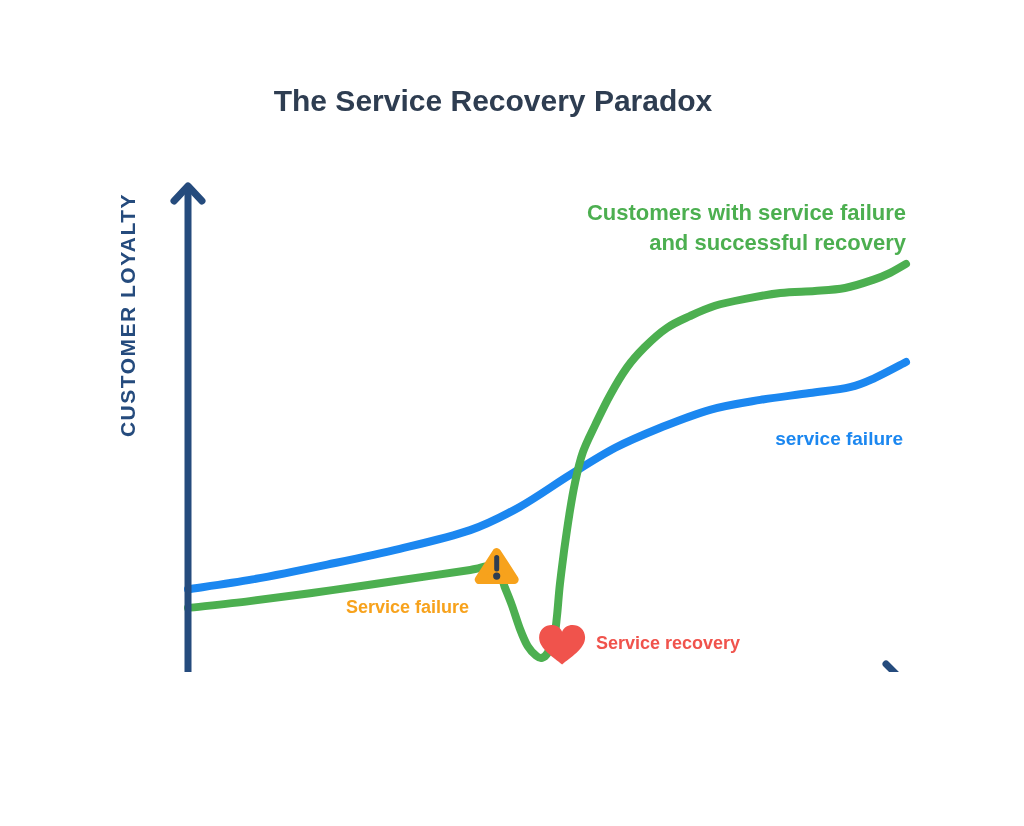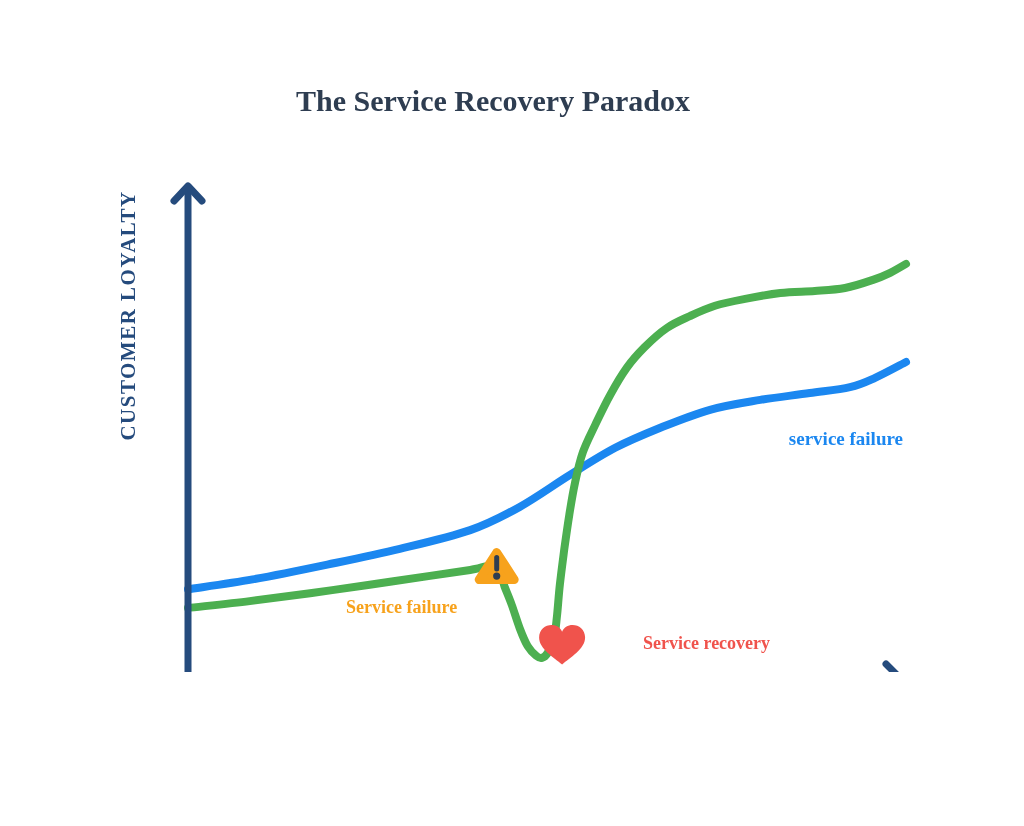--- a/index.html
+++ b/index.html
@@ -1,21 +1,21 @@
 <!DOCTYPE html>
 <html style="--c-background: #ffffff; --c-navy_dark: #2e3d51; --c-navy_axis: #254b7d; --c-green: #4caf50; --c-blue: #1b87f0; --c-orange: #f7a21c; --c-red: #f0534c;"><head>
 <meta charset="utf-8">
 <style>
   html, body { margin: 0; padding: 0; background: #ffffff; }
   .canvas {
     position: relative;
     width: 1024px;
     height: 672px;
     background: var(--c-background, #fff);
-    font-family: Liberation Serif, serif;
+    font-family: Liberation Sans, sans-serif;
     overflow: hidden;
   }
   svg.chart { position: absolute; left: 0; top: 0; }
 
   .title {
     position: absolute; left: 0; top: 84px; width: 986px;
     text-align: center;
     font-size: 30px; font-weight: bold; color: var(--c-navy_dark);
   }
   .ylabel {
@@ -44,21 +44,20 @@
   }
   .failure-label {
     position: absolute; left: 346px; top: 597px;
     font-size: 18px; font-weight: bold;
     color: var(--c-orange);
   }
   .recovery-label {
     position: absolute; left: 596px; top: 633px;
     font-size: 18px; font-weight: bold;
     color: var(--c-red);
-    margin-left: 47px;
   }
 
   .axis    { stroke: var(--c-navy_axis); stroke-width: 7; stroke-linecap: round; stroke-linejoin: round; fill: none; }
   .curve   { fill: none; stroke-width: 8; stroke-linecap: round; }
   .tri     { fill: var(--c-orange); stroke: var(--c-orange); stroke-width: 9; stroke-linejoin: round; }
   .excl-bar{ stroke: var(--c-navy_dark); stroke-width: 5; stroke-linecap: round; }
   .excl-dot{ fill: var(--c-navy_dark); }
   .heart   { fill: var(--c-red); }
 </style>
 </head>
@@ -91,20 +90,22 @@
     </g>
   </svg>
 
   <div class="title">The Service Recovery Paradox</div>
 
   <div class="ylabel">CUSTOMER LOYALTY</div>
 
   <div class="xlabel">TIME</div>
 
   <div class="green-label">
+    <div>Customers with service failure</div>
+    <div>and successful recovery</div>
   </div>
 
   <div class="blue-label">
     <div>service failure</div>
   </div>
 
   <div class="failure-label">Service failure</div>
 
   <div class="recovery-label">Service recovery</div>
 </div>

